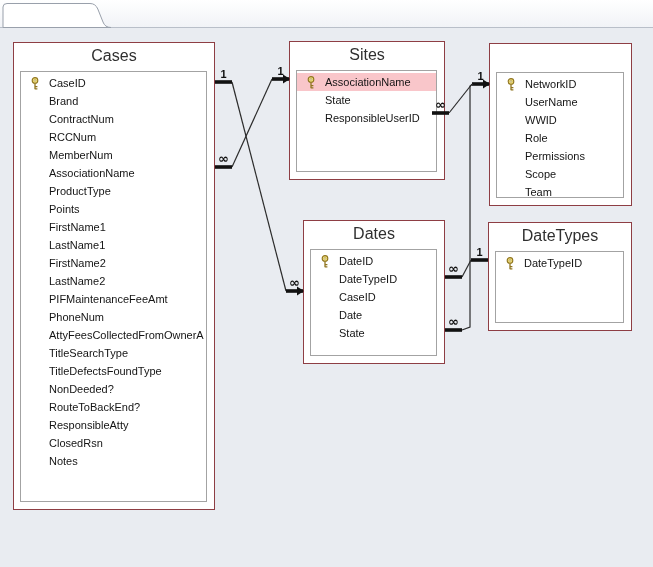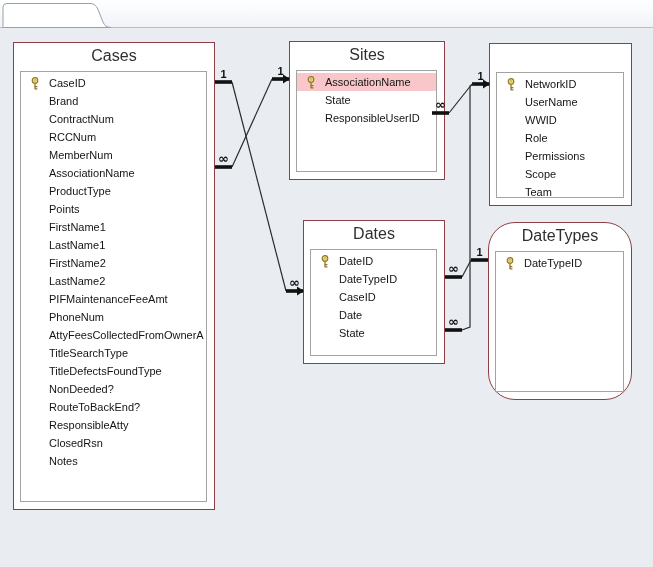--- a/index.html
+++ b/index.html
@@ -400,21 +400,21 @@
       <div class="frow">
     <svg class="keyslot" viewBox="0 0 12 13" style="visibility: hidden;">
       <circle cx="6" cy="3.4" r="2.8" fill="#f3e27a" stroke="#8f7420" stroke-width="1.1"></circle>
       <circle cx="6" cy="3.4" r="0.9" fill="#ffffff" stroke="#8f7420" stroke-width="0.5"></circle>
       <path d="M6 6.2 V12.3 M6 9.6 H8.4 M6 11.8 H8.4" stroke="#8f7420" stroke-width="1.3" fill="none"></path>
     </svg>
     <span>State</span>
   </div>
     </div>
   </div>
-<div class="tbl" style="left: 488px; top: 222px; width: 144px; height: 178px; border-radius: 27px;">
+<div class="tbl" style="left: 488px; top: 222px; width: 144px; height: 109px;">
     <div class="tbl-title">DateTypes</div>
     <div class="fields">
       <div class="frow">
     <svg class="keyslot" viewBox="0 0 12 13">
       <circle cx="6" cy="3.4" r="2.8" fill="#f3e27a" stroke="#8f7420" stroke-width="1.1"></circle>
       <circle cx="6" cy="3.4" r="0.9" fill="#ffffff" stroke="#8f7420" stroke-width="0.5"></circle>
       <path d="M6 6.2 V12.3 M6 9.6 H8.4 M6 11.8 H8.4" stroke="#8f7420" stroke-width="1.3" fill="none"></path>
     </svg>
     <span>DateTypeID</span>
   </div>

